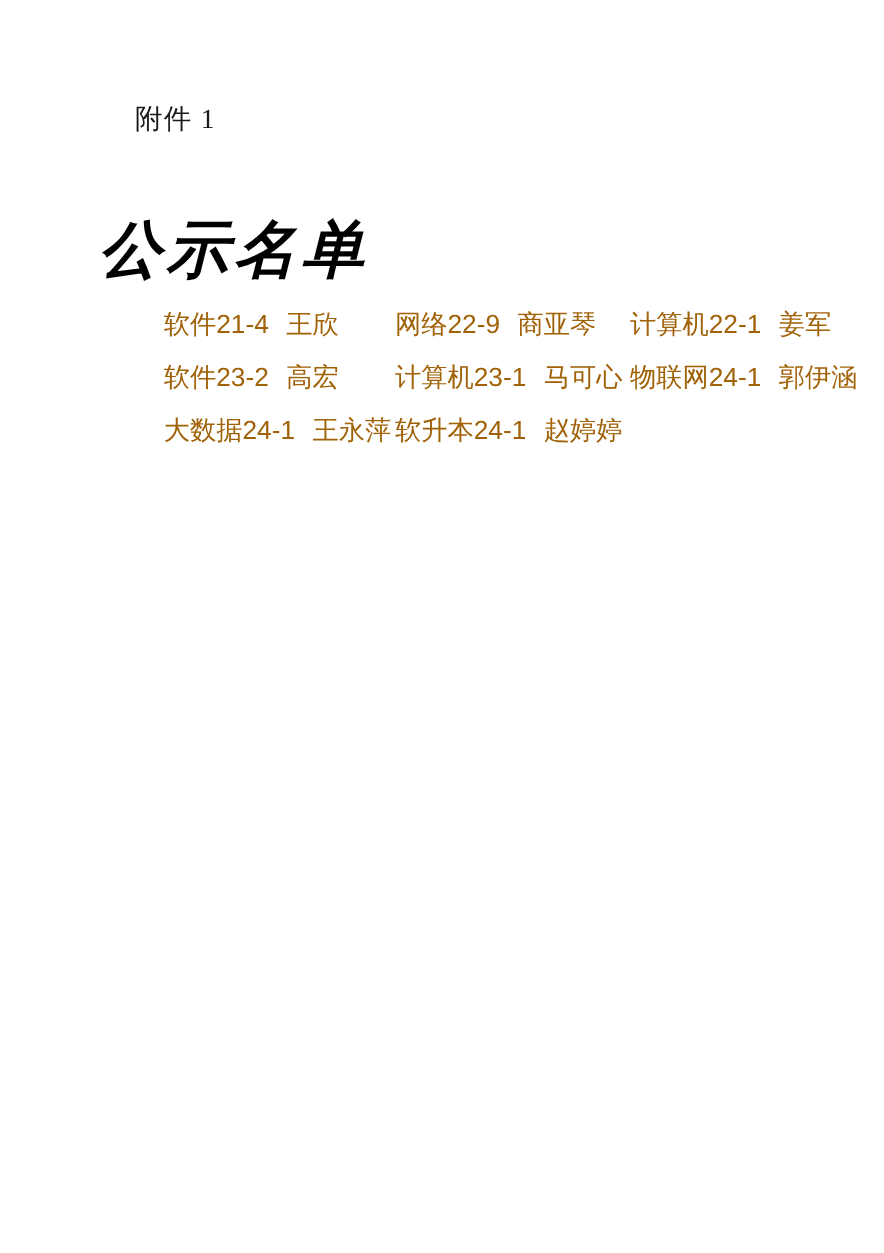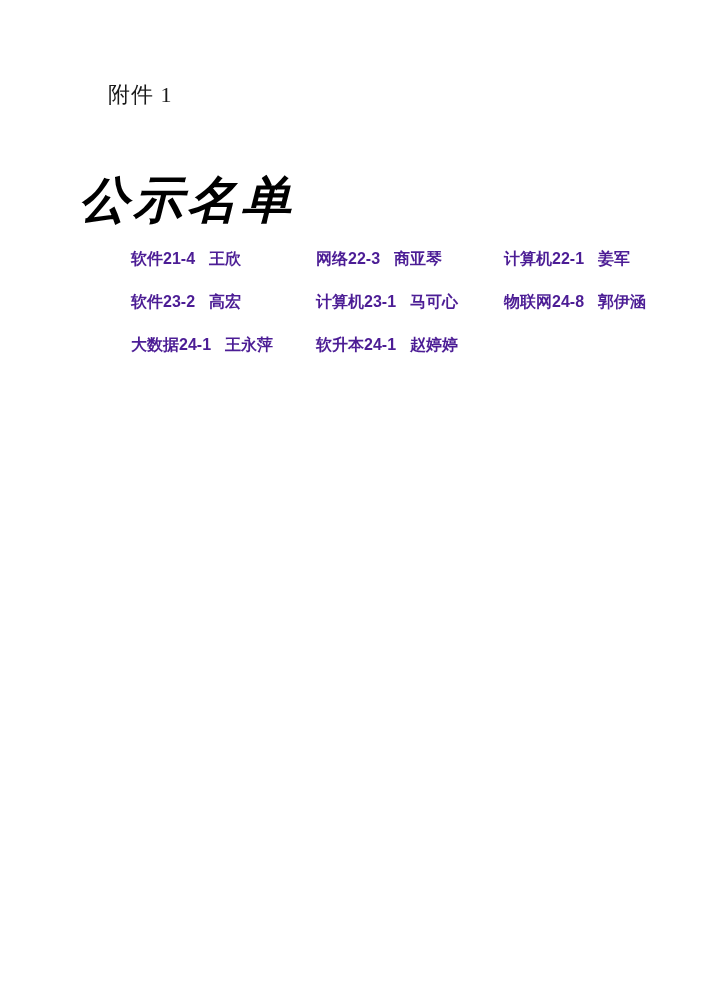--- a/index.html
+++ b/index.html
@@ -46,23 +46,23 @@
     position: absolute;
     left: 95px;
     top: 214px;
     width: 560px;
     display: grid;
     grid-template-columns: 185px 188px auto;
     grid-auto-rows: 42.7px;
     align-items: center;
   }
   .roster-cell {
-    font-size: 16px;
-    font-weight: 700;
-    color: #4c1d95;
+    font-size: 21px;
+    font-weight: 400;
+    color: #a16207;
     white-space: nowrap;
     line-height: 1;
   }
   .entry-name {
     margin-left: 8px;
   }
 </style>
 </head>
 <body>
 
@@ -71,36 +71,36 @@
   <div class="attachment-label">附件 1</div>
 
   <div class="doc-title">公示名单</div>
 
   <div class="roster">
 
     <div class="roster-cell">
       <span>软件21-4</span><span class="entry-name">王欣</span>
     </div>
     <div class="roster-cell">
-      <span>网络22-3</span><span class="entry-name">商亚琴</span>
+      <span>网络22-9</span><span class="entry-name">商亚琴</span>
     </div>
 
     <div class="roster-cell">
       <span>计算机22-1</span><span class="entry-name">姜军</span>
     </div>
     <div class="roster-cell">
       <span>软件23-2</span><span class="entry-name">高宏</span>
     </div>
     <div class="roster-cell">
       <span>计算机23-1</span><span class="entry-name">马可心</span>
     </div>
 
 
     <div class="roster-cell">
-      <span>物联网24-8</span><span class="entry-name">郭伊涵</span>
+      <span>物联网24-1</span><span class="entry-name">郭伊涵</span>
     </div>
     <div class="roster-cell">
       <span>大数据24-1</span><span class="entry-name">王永萍</span>
     </div>
     <div class="roster-cell">
       <span>软升本24-1</span><span class="entry-name">赵婷婷</span>
     </div>
 
   </div>
 </div>

